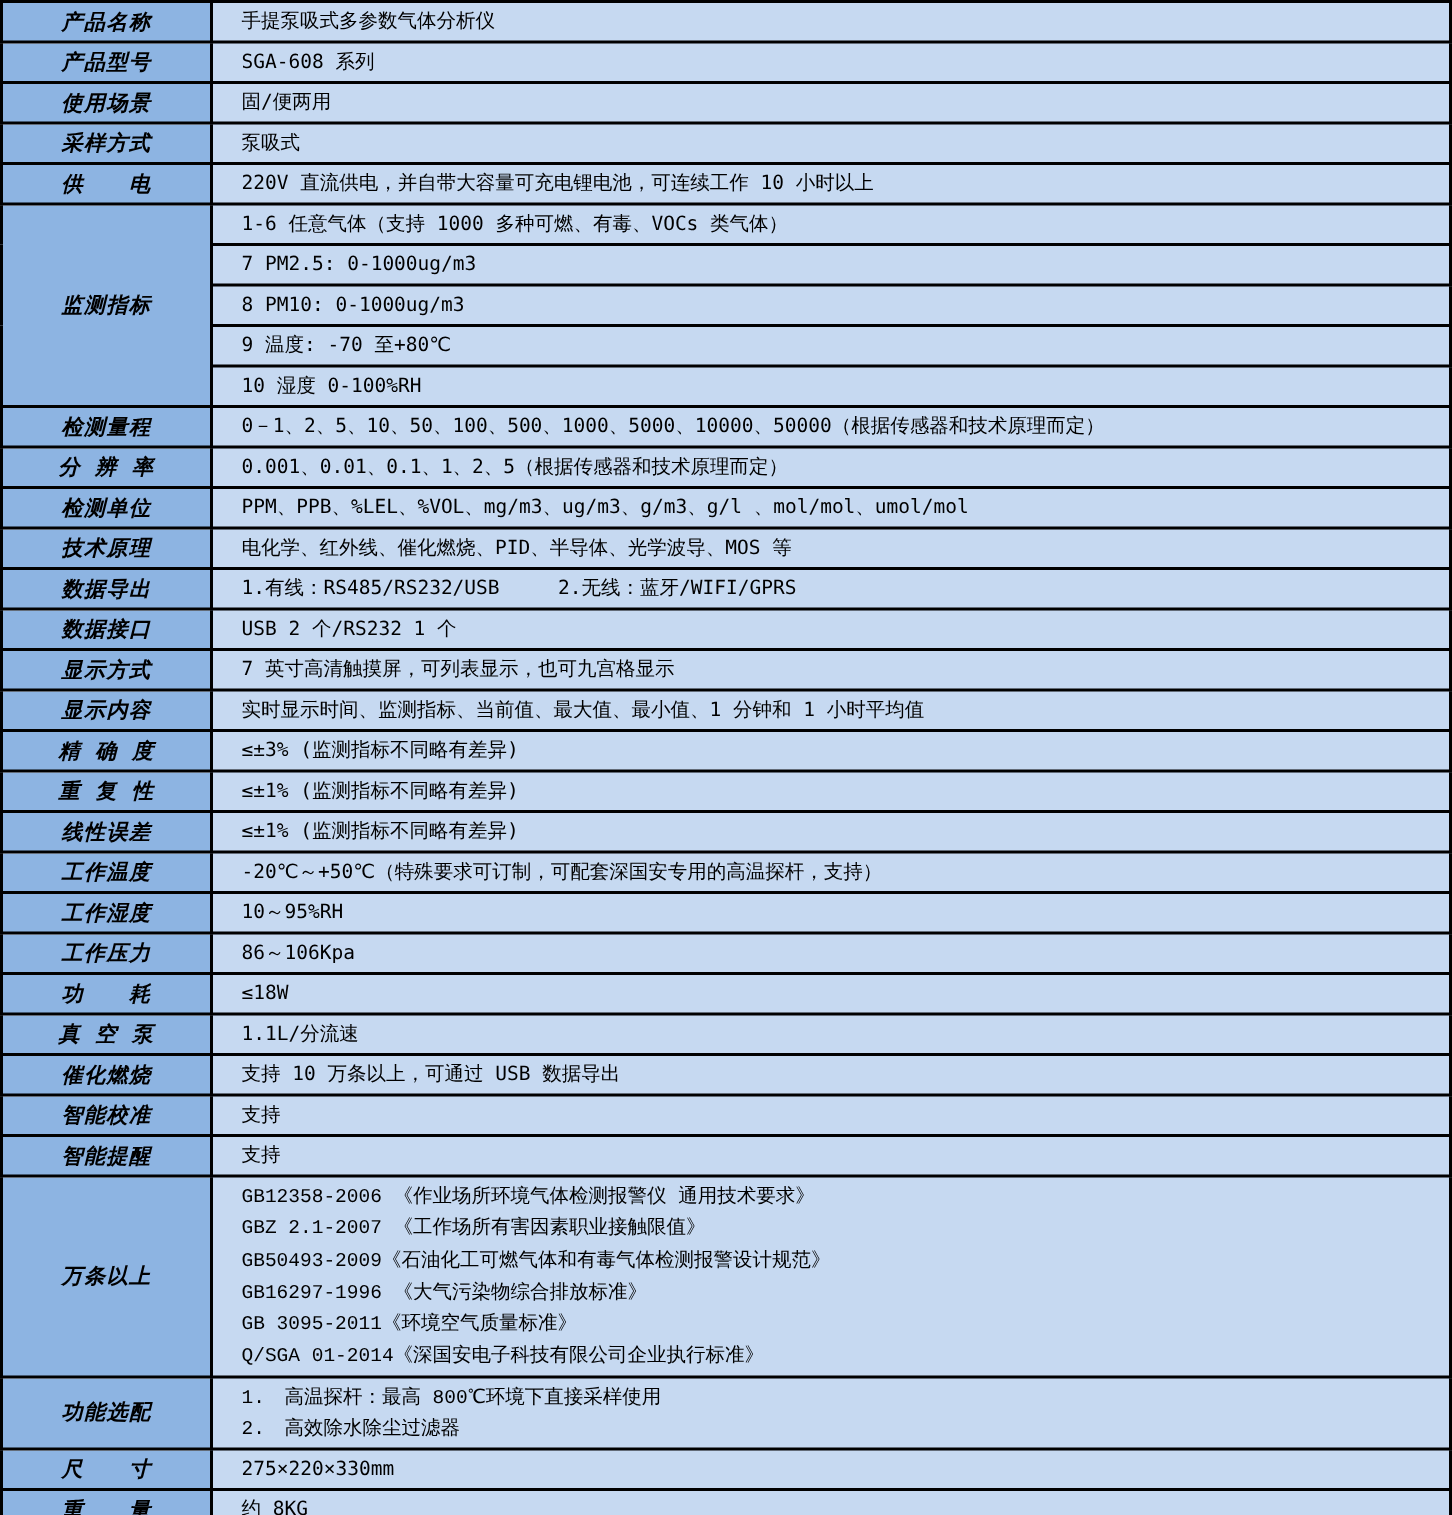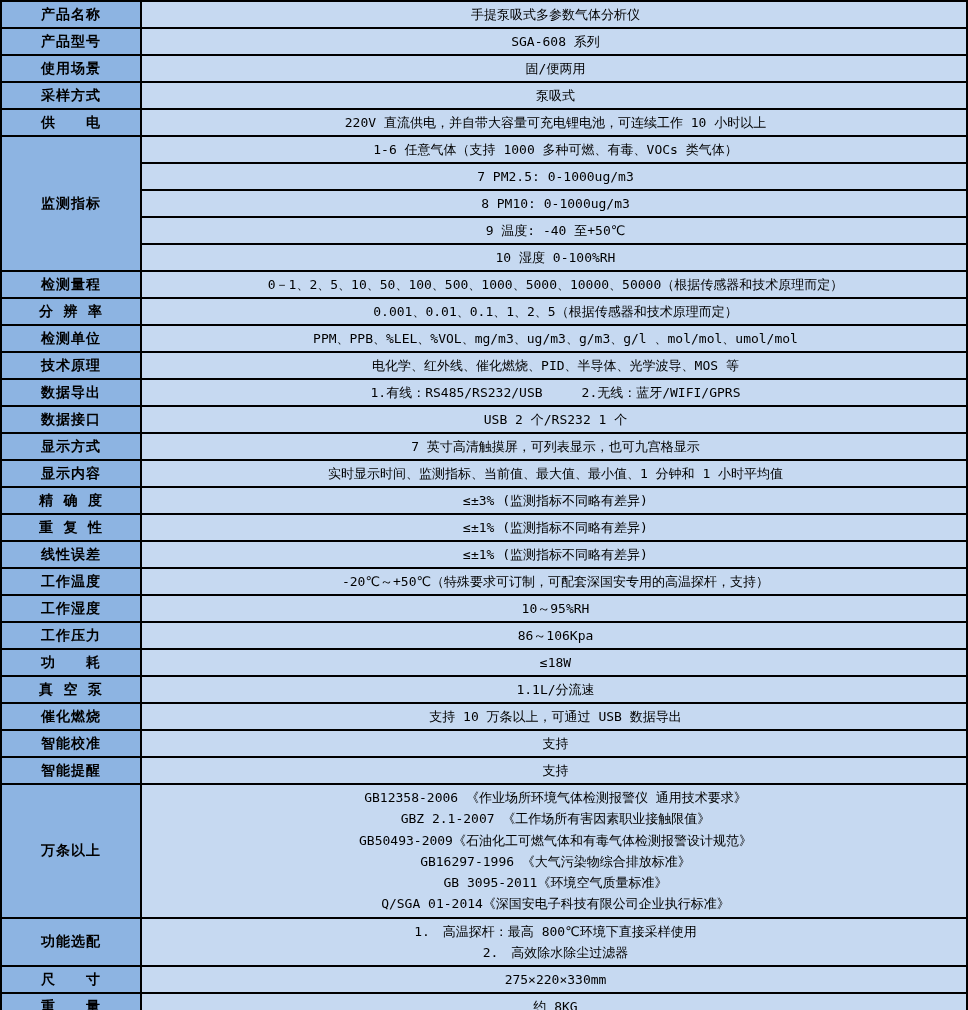--- a/index.html
+++ b/index.html
@@ -21,33 +21,34 @@
     overflow: hidden;
   }
   td.lbl {
     background: #8db4e2;
     width: 136px;
     text-align: center;
     vertical-align: middle;
     font-weight: bold;
     font-size: 14px;
     letter-spacing: 1px;
+    font-style: italic;
   }
   td.val {
     background: #c6d9f1;
-    text-align: center;
+    text-align: left;
     vertical-align: middle;
     font-size: 13px;
-    padding: 2px 6px 2px 9px;
+    padding: 2px 6px 2px 19px;
     line-height: 17px;
   }
   tr.h27 { height: 27px; }
   tr.h128 { height: 128px; }
   tr.h43 { height: 43px; }
-  td.val .line { line-height: 21.3px; }
+  td.val .line { line-height: 21.3px; font-family: Liberation Mono, monospace; }
   td.val.multiline { vertical-align: middle; }
 </style>
 </head>
 <body>
 
 <table class="spec-table">
   <tbody>
     <tr class="h27">
       <td class="lbl">产品名称</td>
       <td class="val">手提泵吸式多参数气体分析仪</td>
@@ -72,21 +73,21 @@
       <td class="lbl" rowspan="5">监测指标</td>
       <td class="val">1-6 任意气体（支持 1000 多种可燃、有毒、VOCs 类气体）</td>
     </tr>
     <tr class="h27">
       <td class="val">7 PM2.5: 0-1000ug/m3</td>
     </tr>
     <tr class="h27">
       <td class="val">8 PM10: 0-1000ug/m3</td>
     </tr>
     <tr class="h27">
-      <td class="val">9 温度: -40 至+50℃</td>
+      <td class="val">9 温度: -70 至+80℃</td>
     </tr>
     <tr class="h27">
       <td class="val">10 湿度 0-100%RH</td>
     </tr>
     <tr class="h27">
       <td class="lbl">检测量程</td>
       <td class="val">0－1、2、5、10、50、100、500、1000、5000、10000、50000（根据传感器和技术原理而定）</td>
     </tr>
     <tr class="h27">
       <td class="lbl">分 辨 率</td>

